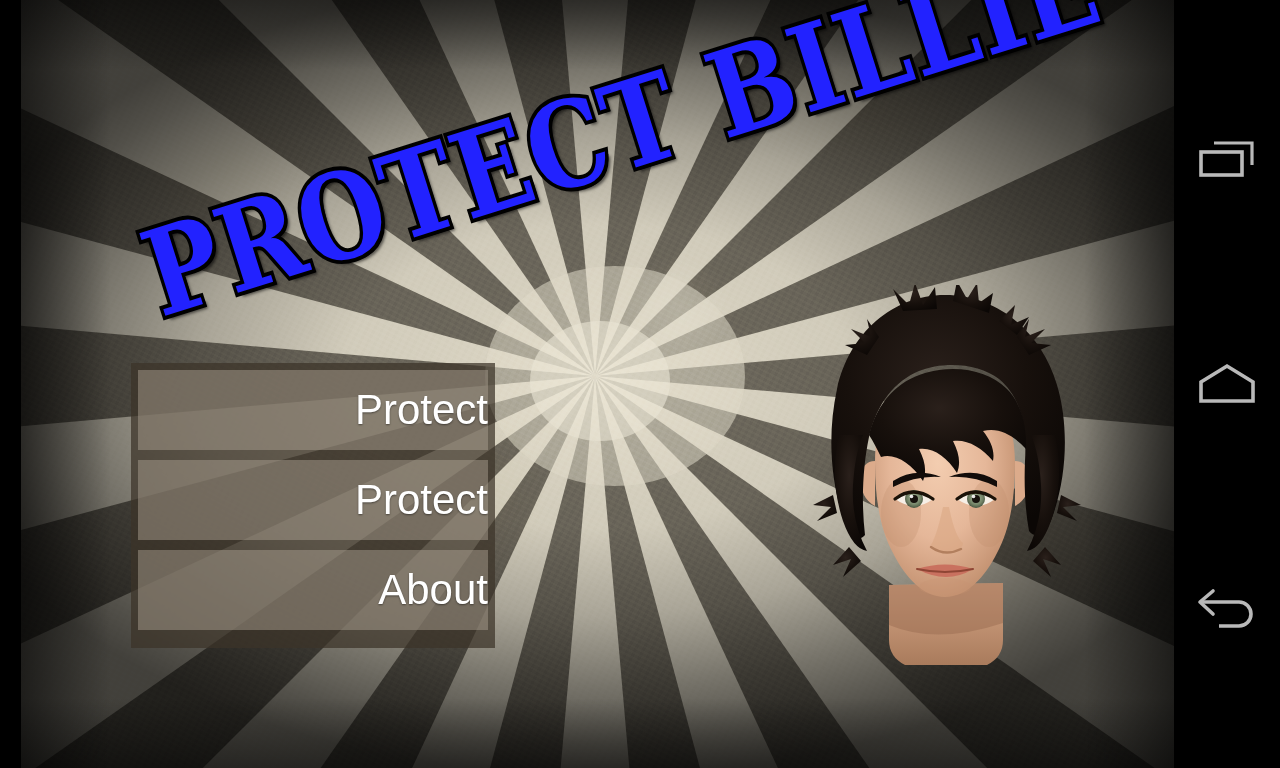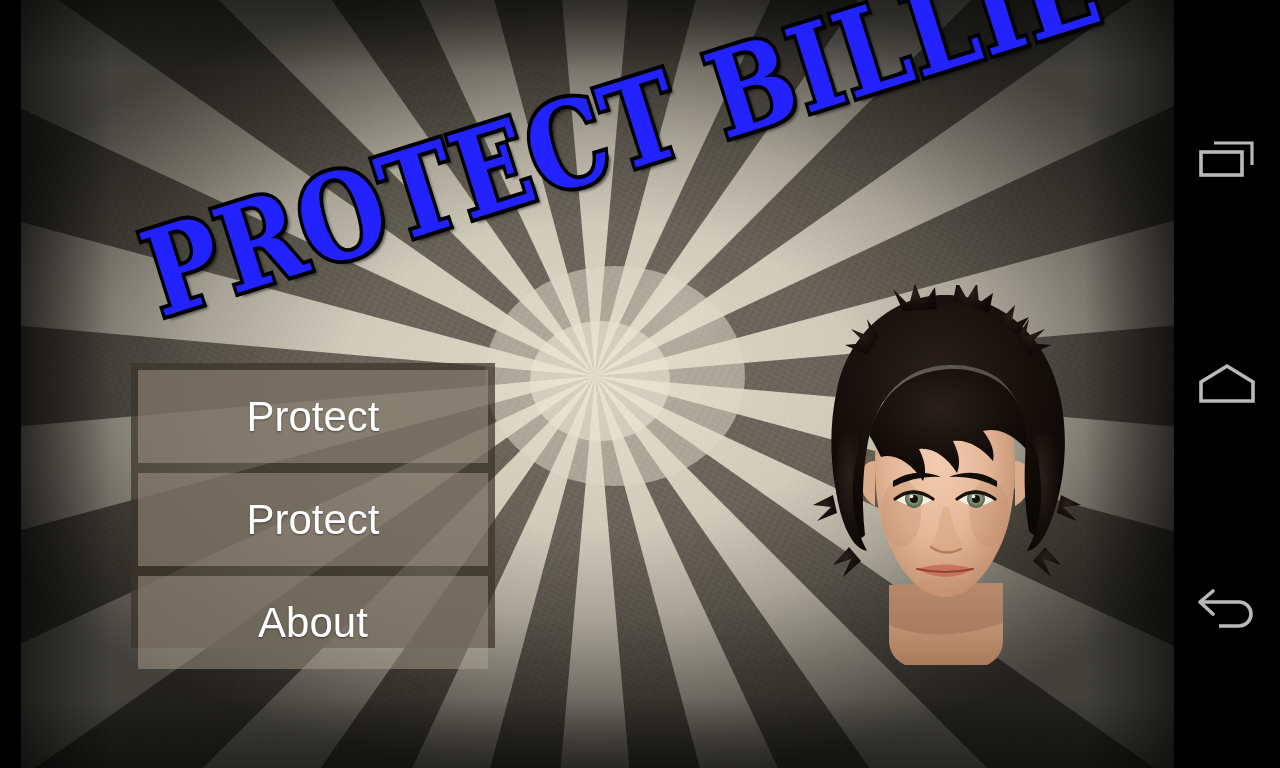--- a/index.html
+++ b/index.html
@@ -124,31 +124,31 @@
     width: 364px;
     height: 285px;
     background: rgba(60,51,40,0.72);
     padding: 7px;
     box-sizing: border-box;
   }
   .menu-button {
     position: relative;
     display: block;
     width: 100%;
-    height: 93px;
+    height: 80px;
     margin-bottom: 10px;
     border: 0;
     padding: 0;
     background: rgba(176,166,150,0.46);
     color: #ffffff;
     font-family: "Liberation Sans", sans-serif;
     font-size: 42px;
     font-weight: normal;
     line-height: 80px;
-    text-align: center;
+    text-align: right;
     cursor: pointer;
     text-shadow: 0 1px 2px rgba(0,0,0,0.45);
     overflow: hidden;
   }
   .menu-button:last-child { margin-bottom: 0; }
 
   
   #billie {
     position: absolute;
     left: 756px;   

